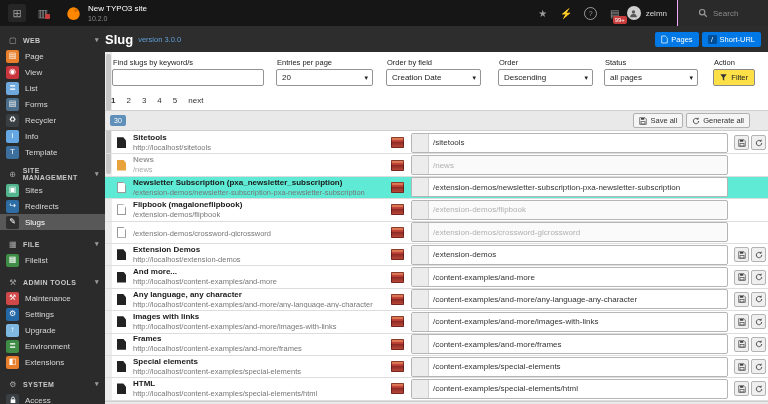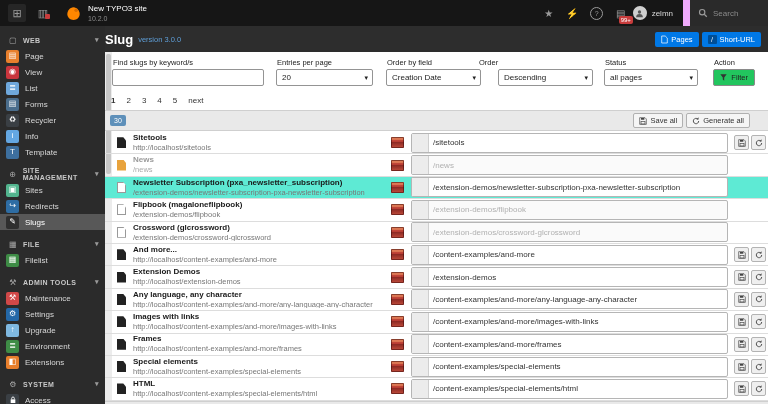--- a/index.html
+++ b/index.html
@@ -13,21 +13,21 @@
   .logo{margin-left:14px;display:flex;align-items:center;}
   .sitemeta{margin-left:7px;line-height:1;}
   .sitemeta .name{color:#fff;font-size:8px;}
   .sitemeta .ver{color:#8a8a8a;font-size:7px;margin-top:2px;}
   .tb-right{margin-left:auto;display:flex;align-items:center;height:100%;}
   .tb-btn{width:24px;height:100%;display:flex;align-items:center;justify-content:center;color:#9a9a9a;font-size:10px;position:relative;}
   .qm{width:11px;height:11px;border:1px solid #9a9a9a;border-radius:50%;font-size:7px;display:flex;align-items:center;justify-content:center;}
   .badge99{position:absolute;left:10px;bottom:2px;background:#c83c3c;color:#fff;font-size:6px;padding:1px 2px;border-radius:2px;line-height:1;}
   .avatar{width:14px;height:14px;border-radius:50%;background:#cfcfcf;display:flex;align-items:center;justify-content:center;overflow:hidden;}
   .uname{color:#d8d8d8;font-size:8px;margin:0 10px 0 5px;}
-  .searchzone{width:78px;height:100%;background:#2a2a2a;border-left:7px solid #f0abfc;display:flex;align-items:center;}
+  .searchzone{width:78px;height:100%;background:#2a2a2a;border-left:1px solid #f0abfc;display:flex;align-items:center;padding-left:12px;}
   .searchzone .stext{color:#8a8a8a;font-size:8px;margin-left:5px;}
   .searchzone svg{margin-left:8px;}
   
   .sidebar{position:absolute;top:26px;left:0;width:105px;height:378px;background:#2b2b2b;overflow:hidden;}
   .sechead{height:16px;margin-top:6px;display:flex;align-items:center;color:#c8c8c8;font-size:7px;font-weight:bold;letter-spacing:.4px;}
   .sechead .sicon{width:14px;text-align:center;margin-left:6px;color:#aaa;font-size:8px;font-weight:normal;}
   .sechead .slabel{margin-left:3px;}
   .sechead .caret{margin-left:auto;margin-right:6px;color:#9a9a9a;font-size:7px;}
   .sideitem{height:16px;display:flex;align-items:center;cursor:pointer;}
   .sideitem.active{background:#585858;}
@@ -52,21 +52,21 @@
   .content{position:absolute;top:26px;left:0;width:100%;height:352px;background:#fff;}
   .vscroll{position:absolute;top:0;left:0;width:7px;height:352px;background:#ececec;}
   .vthumb{position:absolute;top:2px;left:1px;width:5px;height:120px;background:#c6c6c6;border-radius:2px;}
   
   .flabel{position:absolute;font-size:7.5px;color:#222;}
   .fctl{position:absolute;height:17px;box-sizing:border-box;border:1px solid #949494;border-radius:2px;background:#fff;font-size:8px;color:#222;text-align:center;}
   input.fctl{padding:0 4px;outline:none;}
   .selbox{display:flex;align-items:center;cursor:pointer;}
   .selbox .selval{margin-left:5px;}
   .selbox .caret{margin-left:auto;margin-right:4px;font-size:7px;color:#222;}
-  .filterbtn{position:absolute;height:17px;box-sizing:border-box;background:#22c55e;border:1px solid #8a8a8a;border-radius:2px;font-size:7.5px;color:#222;display:flex;align-items:center;justify-content:space-between;cursor:pointer;}
+  .filterbtn{position:absolute;height:17px;box-sizing:border-box;background:#fde047;border:1px solid #8a8a8a;border-radius:2px;font-size:7.5px;color:#222;display:flex;align-items:center;justify-content:space-between;cursor:pointer;}
   .filterbtn svg{margin-right:3px;}
   
   .pager{position:absolute;top:44px;left:6px;display:flex;font-size:8px;color:#333;}
   .pg{margin-right:11px;cursor:pointer;}
   .pg.cur{font-weight:bold;}
   
   .gtoolbar{position:absolute;top:58px;left:0;width:100%;height:21px;background:#e9e9e9;border-top:1px solid #cfcfcf;border-bottom:1px solid #cfcfcf;box-sizing:border-box;display:flex;align-items:center;}
   .countbadge{margin-left:5px;background:#5e90ba;color:#fff;font-size:7px;padding:2px 4px;border-radius:2px;line-height:1;}
   .gbtns{margin-left:auto;margin-right:18px;display:flex;}
   .graybtn{height:15px;background:#f5f5f5;border:1px solid #b0b0b0;border-radius:2px;font-size:7.5px;color:#333;display:flex;align-items:center;padding:0 5px;margin-left:3px;cursor:pointer;}
@@ -275,21 +275,21 @@
     <span class="flabel" style="left:172px;top:6px;">Entries per page</span>
     <div class="fctl selbox" style="left:171px;top:17px;width:97px;">
         <span class="selval">20</span>
         <span class="caret">▾</span>
       </div>
     <span class="flabel" style="left:282px;top:6px;">Order by field</span>
     <div class="fctl selbox" style="left:281px;top:17px;width:95px;">
         <span class="selval">Creation Date</span>
         <span class="caret">▾</span>
       </div>
-    <span class="flabel" style="left:374px;top:6px;">Order</span>
+    <span class="flabel" style="left:394px;top:6px;">Order</span>
     <div class="fctl selbox" style="left:393px;top:17px;width:95px;">
         <span class="selval">Descending</span>
         <span class="caret">▾</span>
       </div>
     <span class="flabel" style="left:500px;top:6px;">Status</span>
     <div class="fctl selbox" style="left:499px;top:17px;width:94px;">
         <span class="selval">all pages</span>
         <span class="caret">▾</span>
       </div>
     <span class="flabel" style="left:609px;top:6px;">Action</span>
@@ -398,29 +398,56 @@
         <div class="slugwrap">
             <span class="addon"></span>
             <input class="sluginput" disabled="" value="/extension-demos/flipbook" style="">
           </div>
         <div class="acts"></div>
       </div>
 
       <div class="row dis">
         <span class="doc outline"></span>
         <div class="tcell">
-            <div class="rtitle">Crossword (glcrossword)</div>
             <div class="rpath">/extension-demos/crossword-glcrossword</div>
           </div>
         <span class="recicon"></span>
         <div class="slugwrap">
             <span class="addon"></span>
             <input class="sluginput" disabled="" value="/extension-demos/crossword-glcrossword" style="">
           </div>
         <div class="acts"></div>
+      </div>
+
+      <div class="row">
+        <span class="doc filled"></span>
+        <div class="tcell">
+            <div class="rtitle">Extension Demos</div>
+            <div class="rpath">http://localhost/extension-demos</div>
+          </div>
+        <span class="recicon"></span>
+        <div class="slugwrap">
+            <span class="addon"></span>
+            <input class="sluginput" value="/extension-demos" style="">
+          </div>
+        <div class="acts">
+            <button class="abtn">
+              <svg width="8" height="8" viewBox="0 0 12 12">
+                <path d="M1 1h8l2 2v8H1z" fill="none" stroke="#444"></path>
+                <rect x="3" y="1.5" width="5" height="2.6" fill="#444"></rect>
+                <rect x="3" y="6.5" width="6" height="4" fill="none" stroke="#444"></rect>
+              </svg>
+            </button>
+            <button class="abtn">
+              <svg width="8" height="8" viewBox="0 0 12 12">
+                <path d="M10 6a4 4 0 1 1-1.2-2.8" fill="none" stroke="#444" stroke-width="1.4"></path>
+                <path d="M9.8 0.4v3.2H6.6z" fill="#444"></path>
+              </svg>
+            </button>
+          </div>
       </div>
 
       <div class="row">
         <span class="doc filled"></span>
         <div class="tcell">
             <div class="rtitle">And more...</div>
             <div class="rpath">http://localhost/content-examples/and-more</div>
           </div>
         <span class="recicon"></span>
         <div class="slugwrap">
@@ -440,48 +467,20 @@
                 <path d="M10 6a4 4 0 1 1-1.2-2.8" fill="none" stroke="#444" stroke-width="1.4"></path>
                 <path d="M9.8 0.4v3.2H6.6z" fill="#444"></path>
               </svg>
             </button>
           </div>
       </div>
 
       <div class="row">
         <span class="doc filled"></span>
         <div class="tcell">
-            <div class="rtitle">Extension Demos</div>
-            <div class="rpath">http://localhost/extension-demos</div>
-          </div>
-        <span class="recicon"></span>
-        <div class="slugwrap">
-            <span class="addon"></span>
-            <input class="sluginput" value="/extension-demos" style="">
-          </div>
-        <div class="acts">
-            <button class="abtn">
-              <svg width="8" height="8" viewBox="0 0 12 12">
-                <path d="M1 1h8l2 2v8H1z" fill="none" stroke="#444"></path>
-                <rect x="3" y="1.5" width="5" height="2.6" fill="#444"></rect>
-                <rect x="3" y="6.5" width="6" height="4" fill="none" stroke="#444"></rect>
-              </svg>
-            </button>
-            <button class="abtn">
-              <svg width="8" height="8" viewBox="0 0 12 12">
-                <path d="M10 6a4 4 0 1 1-1.2-2.8" fill="none" stroke="#444" stroke-width="1.4"></path>
-                <path d="M9.8 0.4v3.2H6.6z" fill="#444"></path>
-              </svg>
-            </button>
-          </div>
-      </div>
-
-      <div class="row">
-        <span class="doc filled"></span>
-        <div class="tcell">
             <div class="rtitle">Any language, any character</div>
             <div class="rpath">http://localhost/content-examples/and-more/any-language-any-character</div>
           </div>
         <span class="recicon"></span>
         <div class="slugwrap">
             <span class="addon"></span>
             <input class="sluginput" value="/content-examples/and-more/any-language-any-character" style="">
           </div>
         <div class="acts">
             <button class="abtn">

